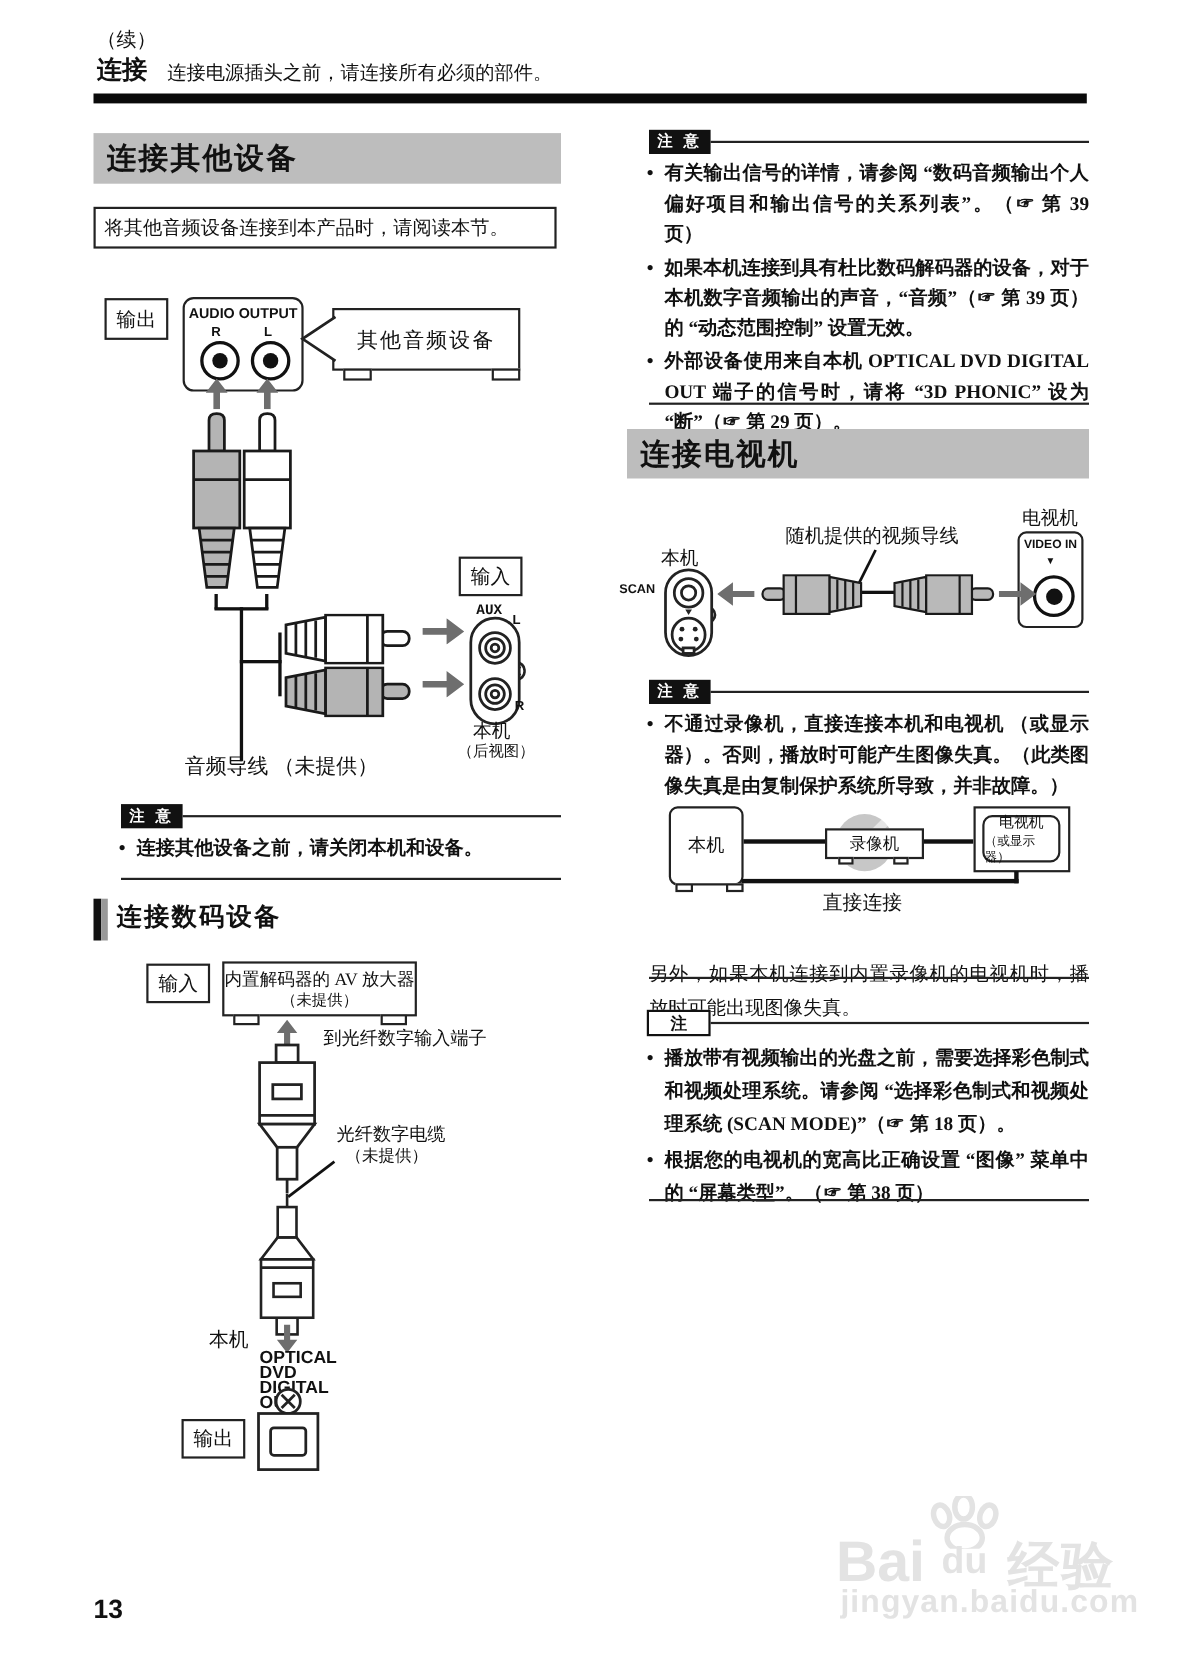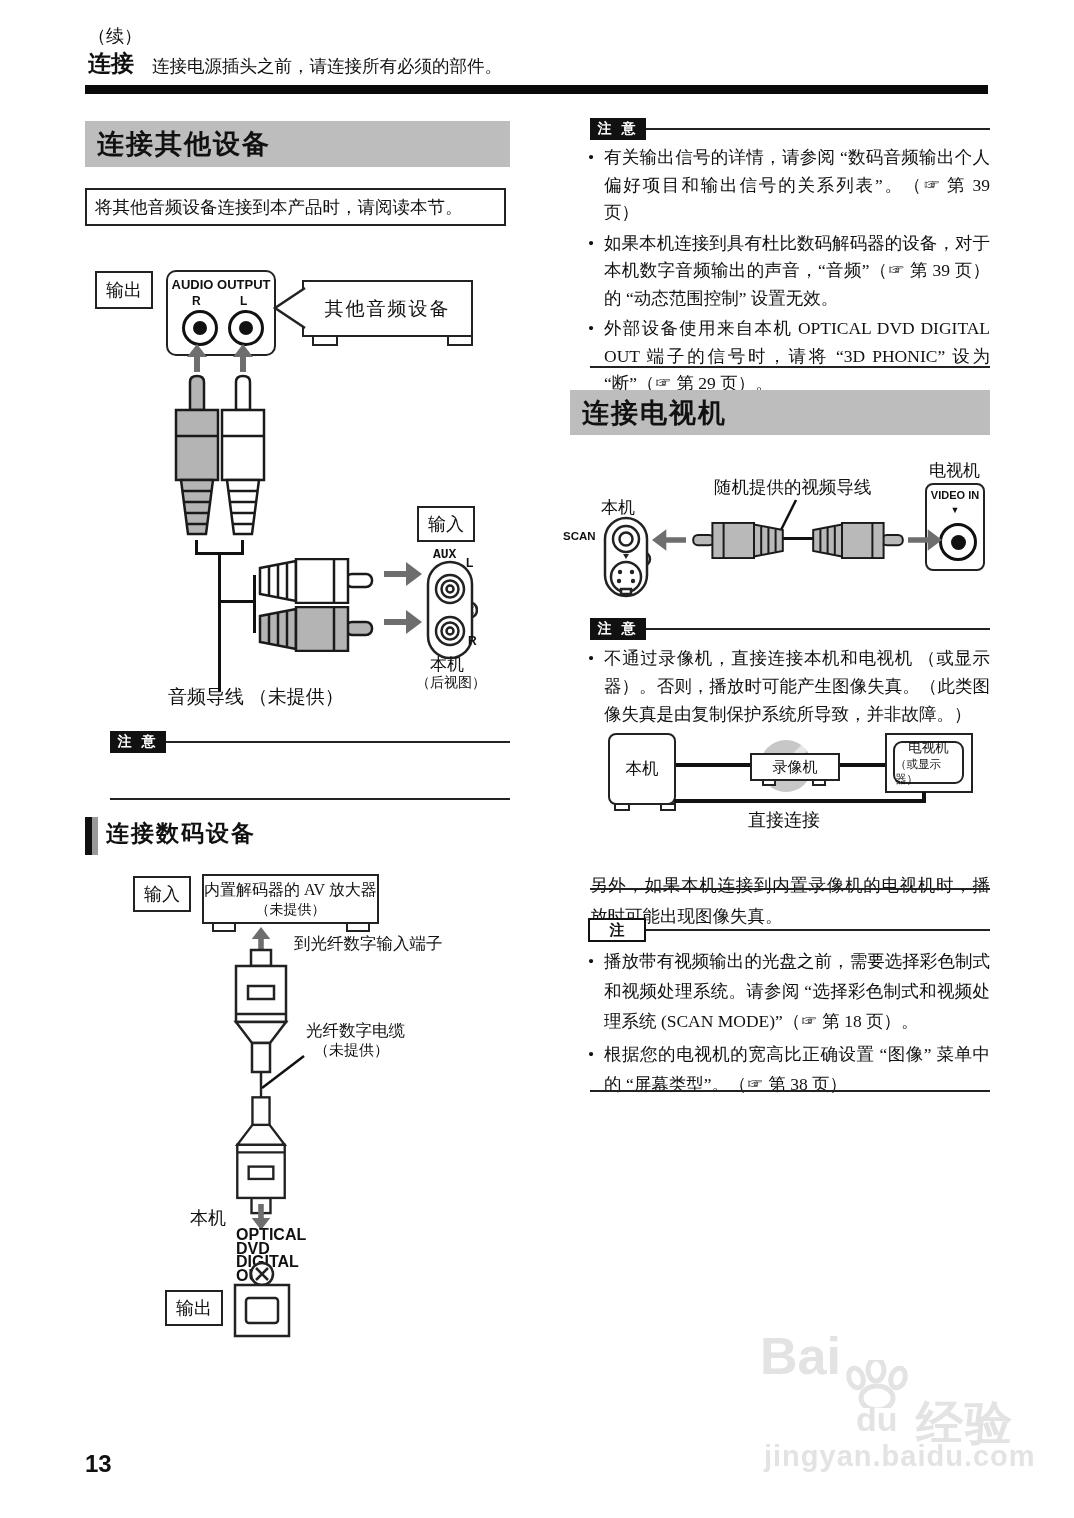--- a/index.html
+++ b/index.html
@@ -12,21 +12,21 @@
   .h1bar{background:#bdbdbd;font-family:"Liberation Sans","DejaVu Sans",sans-serif;
          font-weight:bold;font-size:27px;line-height:46px;padding-left:12px;letter-spacing:2px;}
   .box{border:2px solid #222;background:#fff;box-sizing:border-box;}
   .lblbox{border:2.5px solid #222;background:#fff;box-sizing:border-box;
           display:flex;align-items:center;justify-content:center;font-size:18px;}
   .badge-dark{background:#111;color:#fff;font-family:"Liberation Sans",sans-serif;
               font-weight:bold;font-size:14px;display:flex;align-items:center;justify-content:center;}
   .badge-light{background:#fff;border:2.5px solid #111;box-sizing:border-box;font-weight:bold;
                font-size:15px;display:flex;align-items:center;justify-content:center;}
   ul.notes{list-style:none;margin:0;padding:0;font-size:17.5px;line-height:28px;text-align:justify;}
-  ul.notes li{position:relative;padding-left:16px;margin-bottom:3px;}
+  ul.notes li{position:relative;padding-left:16px;margin-bottom:3px;font-weight:bold;}
   ul.notes li::before{content:"•";position:absolute;left:0;top:0;}
   .foot{border:2px solid #222;background:#fff;box-sizing:border-box;}
   .cline{background:#111;}
   .small-bold{font-family:"Liberation Sans",sans-serif;font-weight:bold;}
   .wm{color:#e3e3e3;font-family:"Liberation Sans",sans-serif;font-weight:bold;}
 </style>
 </head>
 <body>
 
 <div class="page">
@@ -145,20 +145,23 @@
         <circle cx="24" cy="71" r="3.5"></circle>
     </g>
   </svg>
   <div class="abs small-bold" style="left:468px;top:634px;font-size:12px;">R</div>
   <div class="abs" style="left:430px;top:653px;font-size:17px;">本机</div>
   <div class="abs" style="left:416px;top:674px;font-size:14px;">（后视图）</div>
   <div class="abs" style="left:168px;top:684px;font-size:19px;">音频导线 （未提供）</div>
 
   <div class="abs badge-dark" style="left:110px;top:731px;width:56px;height:22px;letter-spacing:3px;">注 意</div>
   <div class="abs rule" style="left:166px;top:741px;width:344px;"></div>
+  <ul class="notes abs" style="left:108px;top:756px;width:400px;">
+    <li>连接其他设备之前，请关闭本机和设备。</li>
+  </ul>
   <div class="abs rule" style="left:110px;top:798px;width:400px;"></div>
 
   <div class="abs" style="left:85px;top:817px;width:7px;height:38px;background:#111;"></div>
   <div class="abs" style="left:92px;top:817px;width:6px;height:38px;background:#999;"></div>
   <div class="abs sans" style="left:106px;top:818px;font-size:23px;font-weight:bold;letter-spacing:2px;">连接数码设备</div>
 
   <div class="abs lblbox" style="left:133px;top:876px;width:58px;height:36px;">输入</div>
   <div class="abs lblbox" style="left:202px;top:874px;width:177px;height:50px;flex-direction:column;">
     <div style="font-size:16px;">内置解码器的 AV 放大器</div>
     <div style="font-size:14px;">（未提供）</div>
@@ -326,21 +329,21 @@
   <div class="abs rule" style="left:590px;top:888px;width:400px;"></div>
 
   <div class="abs badge-light" style="left:588px;top:918px;width:58px;height:24px;">注</div>
   <div class="abs rule" style="left:646px;top:929px;width:344px;"></div>
   <ul class="notes abs" style="left:588px;top:946px;width:402px;line-height:30px;">
     <li>播放带有视频输出的光盘之前，需要选择彩色制式和视频处理系统。请参阅 “选择彩色制式和视频处理系统 (SCAN MODE)”（☞ 第 18 页）。</li>
     <li>根据您的电视机的宽高比正确设置 “图像” 菜单中的 “屏幕类型”。（☞ 第 38 页）</li>
   </ul>
   <div class="abs rule" style="left:590px;top:1090px;width:400px;"></div>
 
-  <div class="abs wm" style="left:760px;top:1326px;font-size:52px;">Bai</div>
+  <div class="abs wm" style="left:760px;top:1390px;font-size:52px;">Bai</div>
   <svg class="abs" style="left:842px;top:1360px;" width="72" height="48" viewBox="0 0 72 48">
     <g fill="none" stroke="#e3e3e3" stroke-width="5">
       <ellipse cx="14" cy="18" rx="7" ry="10" transform="rotate(-18 14 18)"></ellipse>
       <ellipse cx="34" cy="10" rx="8" ry="11"></ellipse>
       <ellipse cx="56" cy="18" rx="7" ry="10" transform="rotate(18 56 18)"></ellipse>
       <ellipse cx="35" cy="38" rx="16" ry="12"></ellipse>
     </g>
   </svg>
   <div class="abs wm" style="left:856px;top:1400px;font-size:34px;">du</div>
   <div class="abs wm" style="left:916px;top:1392px;font-size:47px;letter-spacing:2px;">经验</div>

